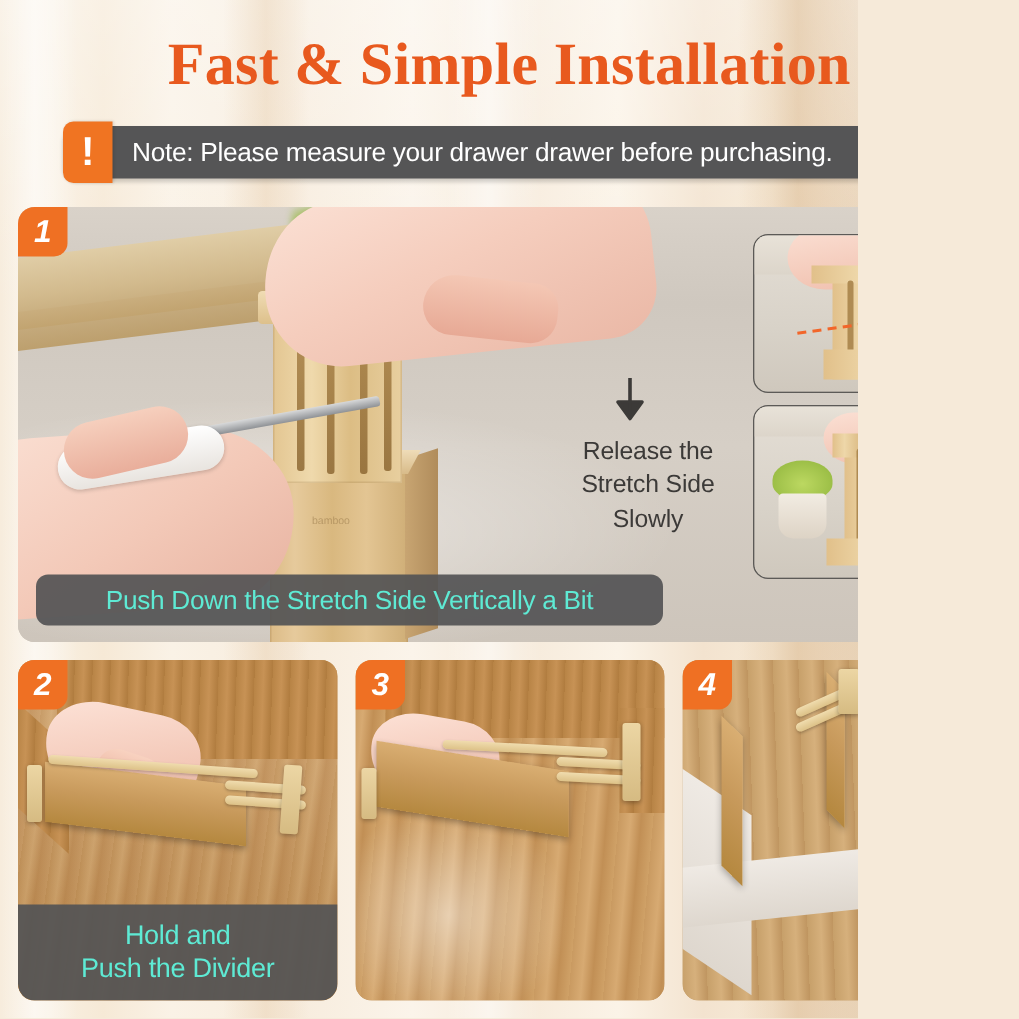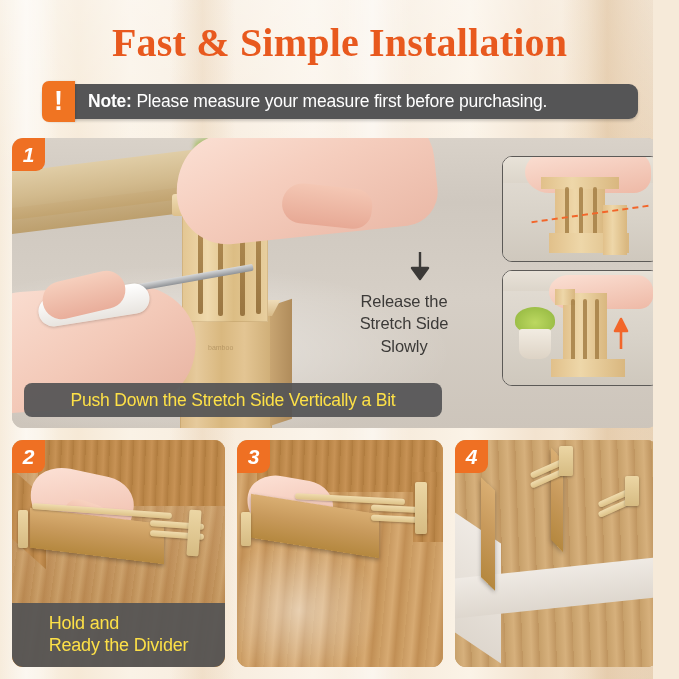--- a/index.html
+++ b/index.html
@@ -2,21 +2,21 @@
 <html><head>
 <meta charset="utf-8">
 <style>
   html,body{margin:0;padding:0;}
   body{
     width:679px;height:679px;overflow:hidden;
     font-family:"Liberation Sans",sans-serif;
     background:#f6ead9;
   }
   #root{
-    position:relative;width:653px;height:679px;
+    position:relative;width:572px;height:679px;
     background:
       linear-gradient(90deg,
         #f7ecdc 0%, #f9f0e2 6%, #f6e9d6 12%, #faf2e6 20%,
         #f7ecdd 34%, #fbf4ea 48%, #f6eada 60%, #fbf3e7 72%,
         #f3e3cf 82%, #f7ead7 90%, #efdcc4 96%, #e8d2b6 100%);
     overflow:hidden;
   }
   
   #bgstreaks{
     position:absolute;inset:0;
@@ -46,39 +46,39 @@
     position:absolute;left:0;top:-3px;width:33px;height:41px;
     border-radius:7px 0 0 7px;background:#f07422;
     display:flex;align-items:center;justify-content:center;
     color:#fff;font-weight:bold;font-size:27px;line-height:1;
     box-shadow:1px 0 2px rgba(0,0,0,.12);
   }
   .note-text{
     margin-left:46px;color:#ffffff;font-size:17.5px;letter-spacing:-.2px;
     white-space:nowrap;
   }
-  .note-text b{font-weight:bold;}
+  .note-text b{font-weight:normal;}
 
   
   .panel{position:absolute;border-radius:11px;overflow:hidden;}
   .panel .photo{position:absolute;inset:0;}
 
   .badge{
     position:absolute;left:0;top:0;width:33px;height:33px;
     background:#ef7023;border-radius:9px 0 9px 0;
     color:#fff;font-style:italic;font-weight:bold;font-size:21px;
     display:flex;align-items:center;justify-content:center;
     z-index:6;
   }
 
   
   .cap{
-    position:absolute;background:rgba(84,84,85,.93);color:#fde047;
+    position:absolute;background:rgba(84,84,85,.93);color:#5eead4;
     display:flex;align-items:center;justify-content:center;
-    letter-spacing:-.2px;line-height:1.2;z-index:5;
+    text-align:center;letter-spacing:-.2px;line-height:1.2;z-index:5;
   }
   #cap1{
     left:12px;bottom:11px;width:418px;height:34px;border-radius:8px;
     font-size:17.5px;
   }
   .cap-bottom{
     left:0;right:0;bottom:0;height:64px;font-size:18px;
     border-radius:0 0 11px 11px;
   }
 
@@ -194,21 +194,21 @@
 
   
   .p1-txt{
     position:absolute;color:#3c3a38;text-align:center;
     font-size:16.5px;line-height:1.35;letter-spacing:-.1px;z-index:4;
   }
   #p1-txt-a{left:338px;top:42px;width:140px;}
   #p1-arrow{
     position:absolute;left:390px;top:112px;width:36px;height:34px;z-index:4;
   }
-  #p1-txt-b{left:318px;top:152px;width:148px;}
+  #p1-txt-b{left:346px;top:152px;width:148px;}
 
   
   .thumb{
     position:absolute;border:1.6px solid #5c5a57;border-radius:10px;
     overflow:hidden;z-index:4;background:#ded7cd;
   }
   #thumb1{left:490px;top:18px;width:156px;height:104px;}
   #thumb2{left:490px;top:132px;width:156px;height:114px;}
   .th-scene{position:absolute;inset:0;
     background:linear-gradient(180deg,#e4ded5 0%,#d8d2c8 60%,#cfc8bd 100%);}
@@ -294,21 +294,21 @@
 <body>
 
 <div id="root">
   <div id="bgstreaks"></div>
 
   <div class="title">Fast &amp; Simple Installation</div>
 
   <div class="notebar">
     <div class="note-excl">!</div>
     <div class="note-text">
-      <b>Note:</b><span> Please measure your measure first before purchasing.</span>
+      <b>Note:</b><span> Please measure your drawer drawer before purchasing.</span>
     </div>
   </div>
 
   <div class="panel" id="panel1">
     <div class="photo">
       <div id="p1-scene"></div>
       <div id="p1-green"></div>
       <div id="p1-pot"></div>
       <div id="p1-rightwood"></div>
       <div id="p1-ledge"></div>
@@ -395,21 +395,21 @@
       <div class="divider-board" style="left:18px;top:76px;width:134px;height:40px;transform:skewY(7deg);"></div>
       <div class="divider-rail" style="left:20px;top:68px;width:140px;transform:rotate(4deg);"></div>
       <div class="divider-rail" style="left:138px;top:82px;width:54px;transform:rotate(4deg);"></div>
       <div class="divider-rail" style="left:138px;top:92px;width:54px;transform:rotate(4deg);"></div>
       <div class="divider-endcap" style="left:176px;top:70px;width:12px;height:46px;transform:rotate(4deg);"></div>
       <div class="divider-endcap" style="left:6px;top:70px;width:10px;height:38px;"></div>
     </div>
     <div class="badge">2</div>
     <div class="cap cap-bottom">
       <span style="white-space:pre-line;">Hold and
-Ready the Divider</span>
+Push the Divider</span>
     </div>
   </div>
 
   <div class="panel" id="panel3">
     <div class="photo">
       <div class="wood-floor light"></div>
       <div class="drawer-wall" style="left:20px;top:0;width:186px;height:52px;"></div>
       <div class="drawer-wall" style="left:176px;top:32px;width:30px;height:70px;"></div>
       <div class="hand-shape" style="left:10px;top:38px;width:86px;height:52px;transform:rotate(10deg);"></div>
       <div class="finger" style="left:40px;top:62px;width:38px;height:24px;transform:rotate(16deg);"></div>

